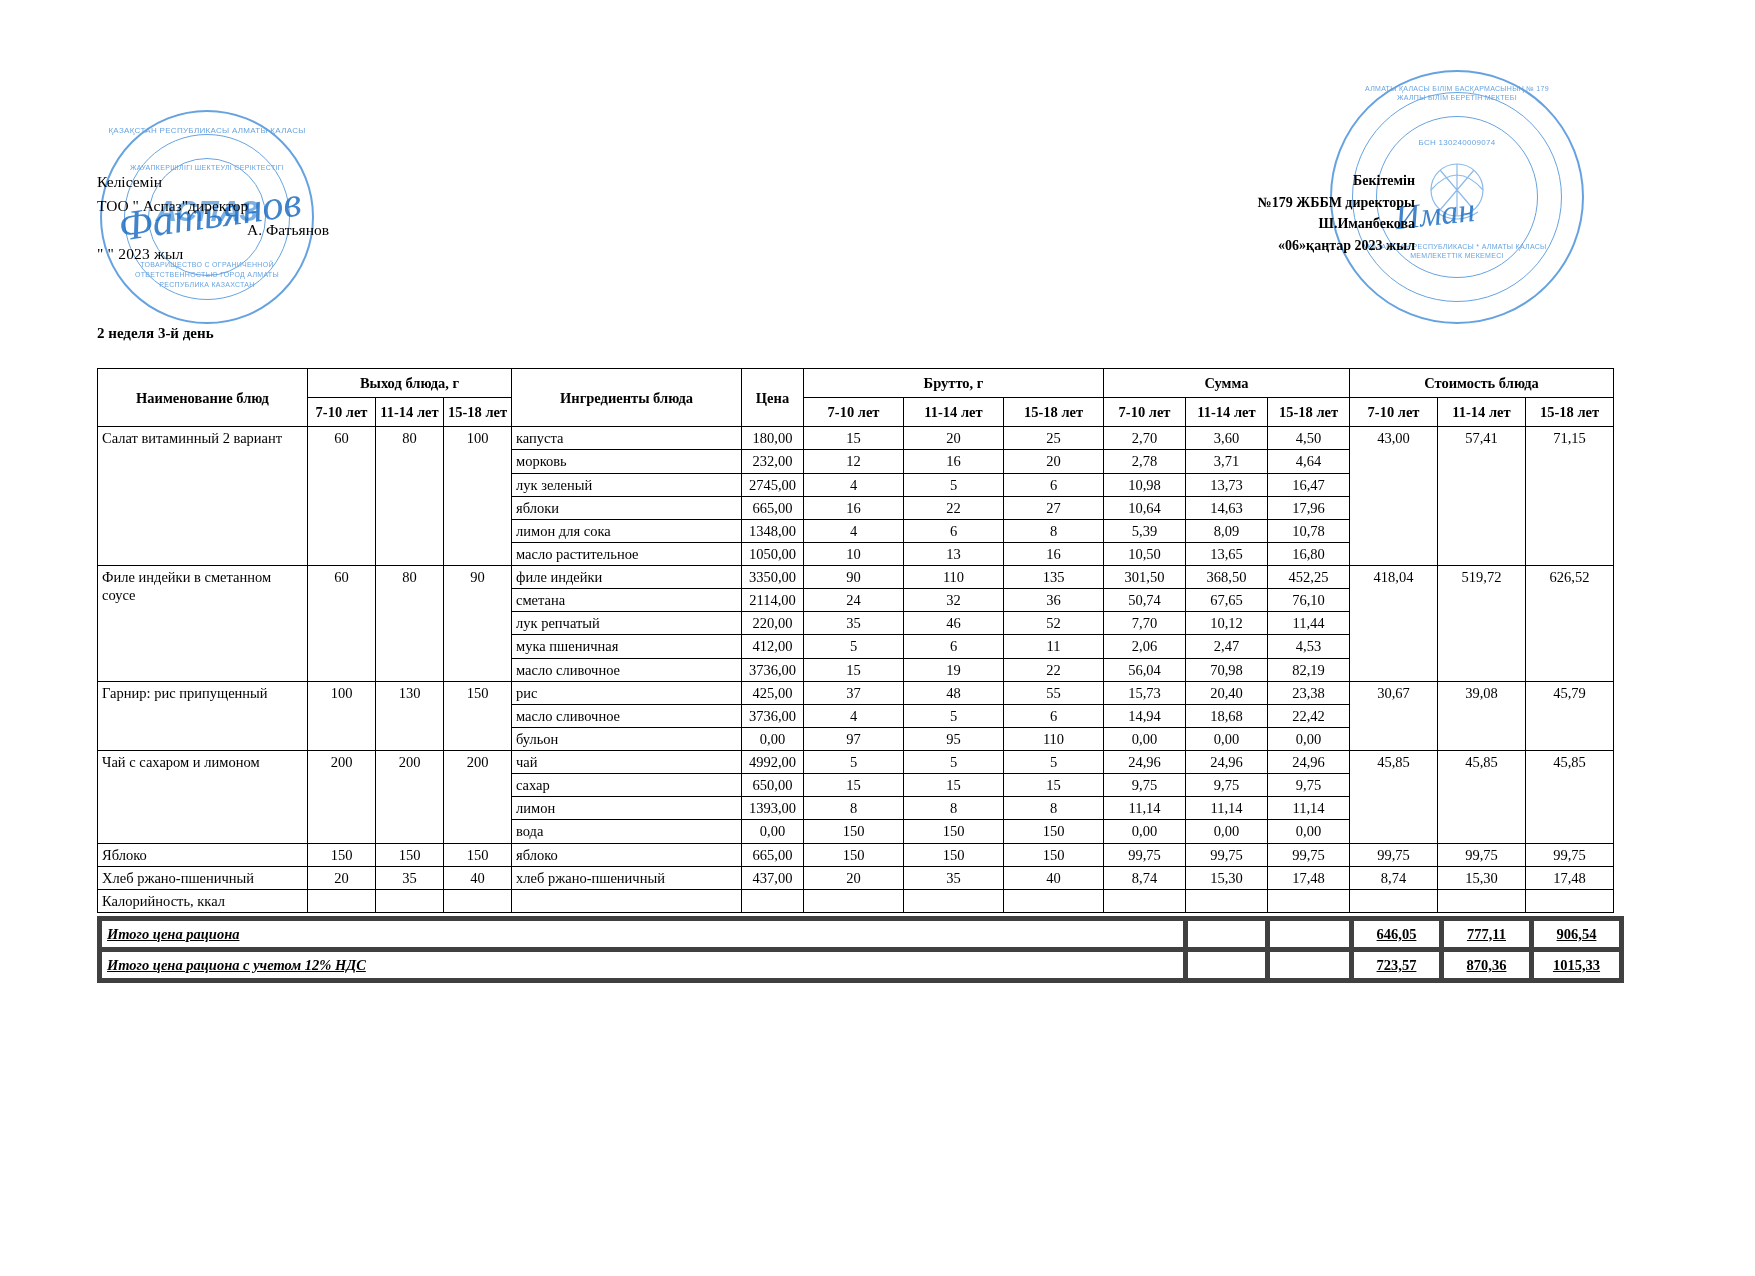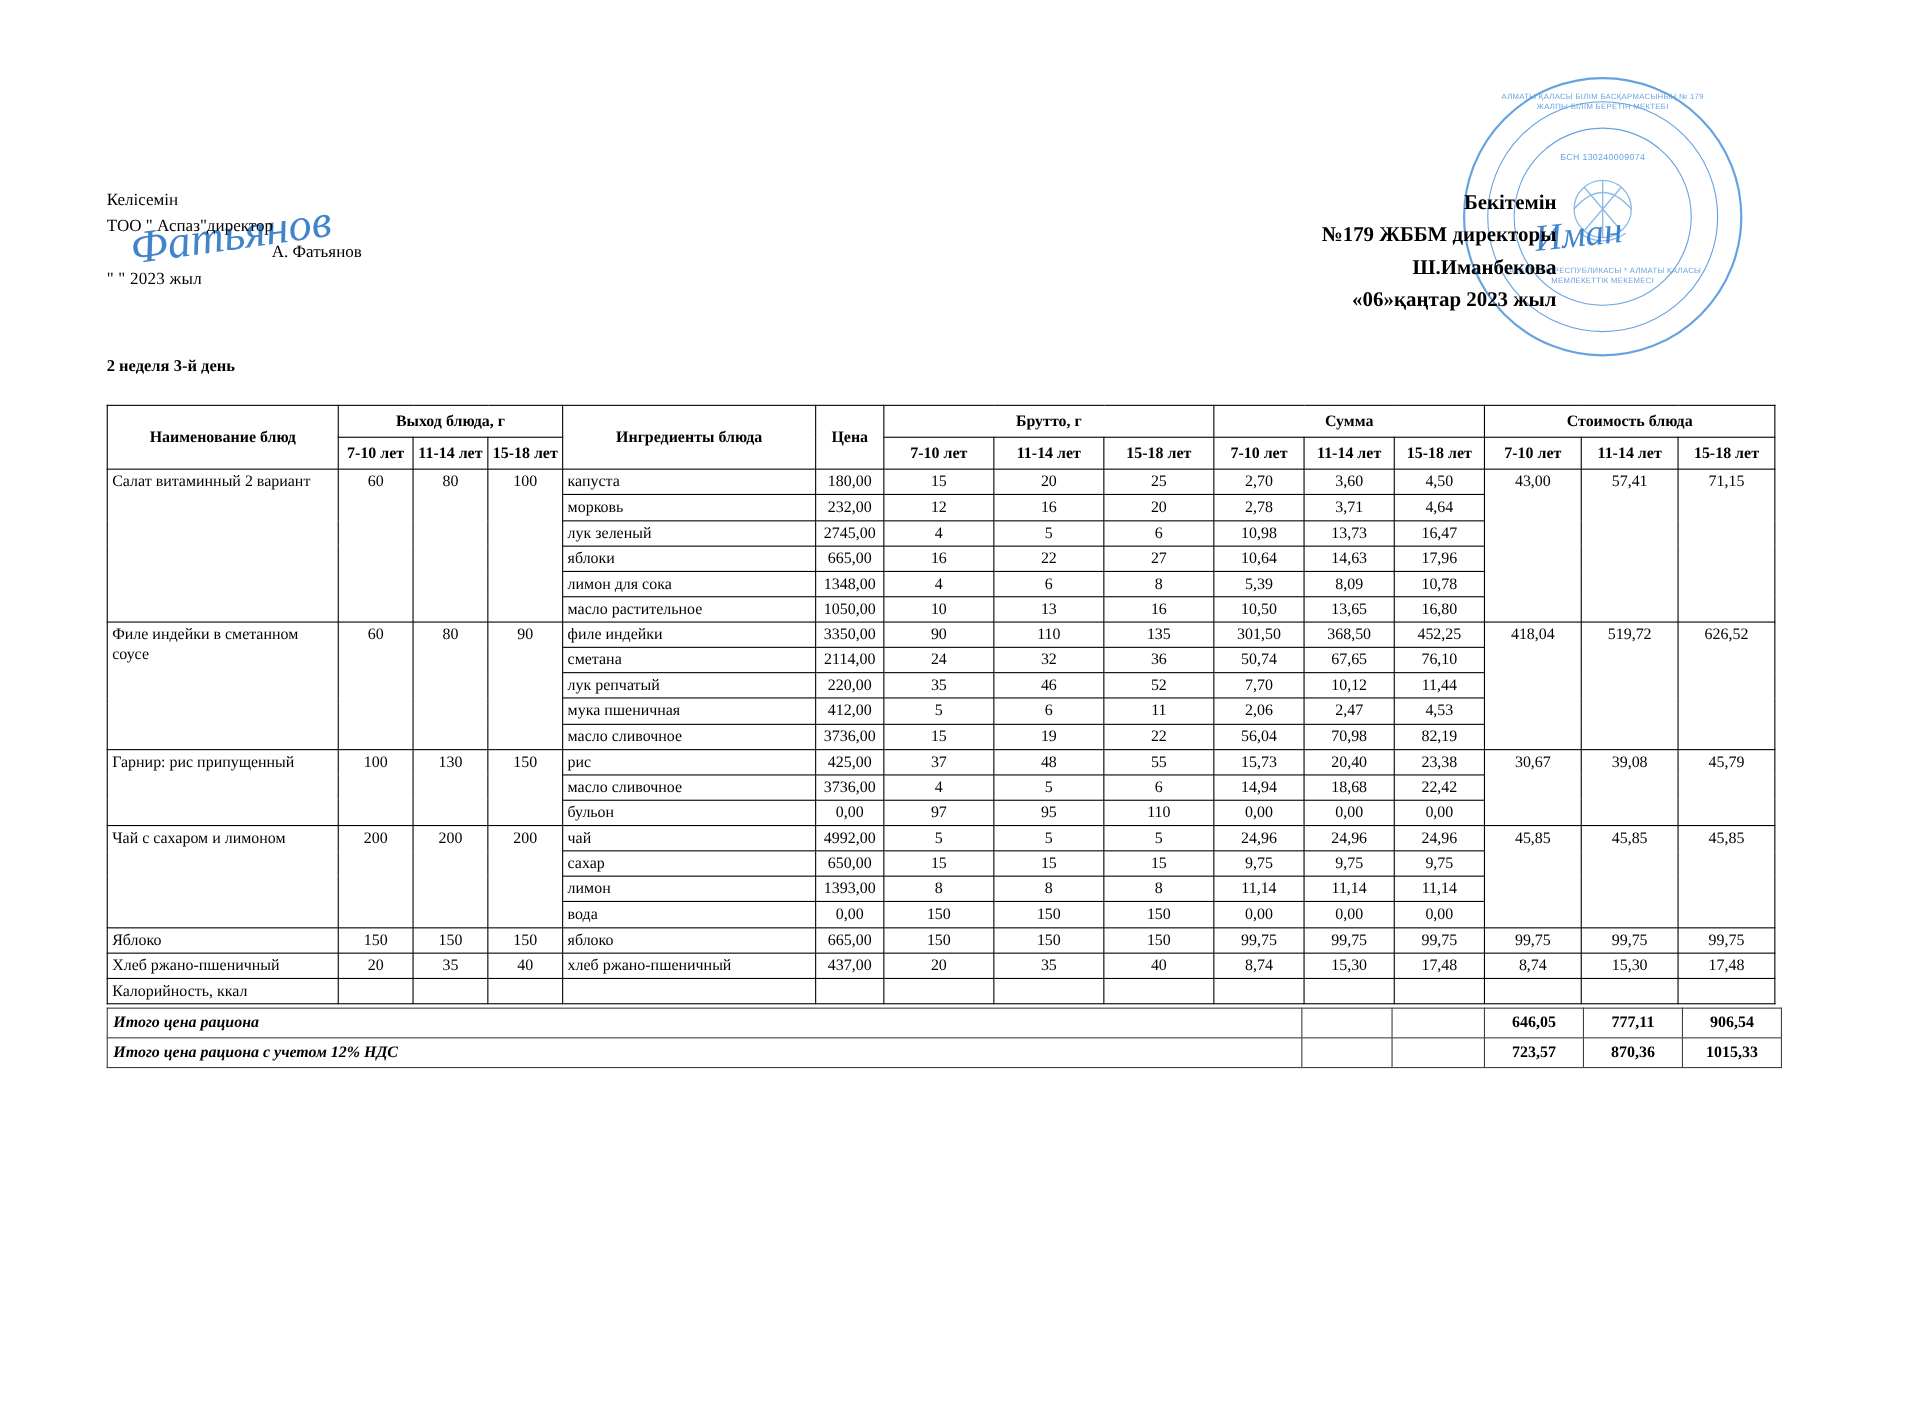--- a/index.html
+++ b/index.html
@@ -29,21 +29,21 @@
     top: 170px;
     font-size: 15.5px;
     font-weight: normal;
     line-height: 1.55;
     white-space: nowrap;
   }
   .hdr-right {
     position: absolute;
     right: 340px;
     top: 170px;
-    font-size: 19px;
+    font-size: 14px;
     font-weight: bold;
     line-height: 1.55;
     text-align: right;
     white-space: nowrap;
   }
   .hdr-left .line, .hdr-right .line { display: block; }
   .hdr-left .indent1 { padding-left: 150px; }
   .hdr-left .datel { letter-spacing: 0.2px; }
   .day-label {
     position: absolute;
@@ -155,40 +155,49 @@
   
   table.totals {
     position: absolute;
     left: 97px;
     top: 916px;
     border-collapse: collapse;
     font-size: 14.5px;
     table-layout: fixed;
   }
   table.totals td {
-    border: 1px solid #404040;
+    border: 5px solid #404040;
     padding: 3px 5px;
     height: 20px;
+    text-decoration: underline;
   }
   table.totals td.label {
     font-weight: bold;
     font-style: italic;
     text-align: left;
   }
   table.totals td.val {
     text-align: center;
     font-weight: bold;
   }
   .blank { }
 </style>
 </head>
 <body>
 
 <div class="page">
 
+  <div class="stamp stamp-l">
+    <div class="stamp-inner"></div>
+    <div class="stamp-inner2"></div>
+    <div class="stamp-text" style="top:14px;">ҚАЗАҚСТАН РЕСПУБЛИКАСЫ  АЛМАТЫ ҚАЛАСЫ</div>
+    <div class="stamp-text" style="top:52px;font-size:7px;">ЖАУАПКЕРШІЛІГІ ШЕКТЕУЛІ СЕРІКТЕСТІГІ</div>
+    <div class="stamp-center-word" style="top:82px;">АСПАЗ</div>
+    <div class="stamp-text" style="top:148px;font-size:7px;line-height:1.4;padding:0 26px;box-sizing:border-box;">ТОВАРИЩЕСТВО С ОГРАНИЧЕННОЙ ОТВЕТСТВЕННОСТЬЮ   ГОРОД АЛМАТЫ   РЕСПУБЛИКА КАЗАХСТАН</div>
+  </div>
 
   <div class="stamp stamp-r">
     <div class="stamp-inner"></div>
     <div class="stamp-inner2"></div>
     <div class="stamp-text" style="top:12px;font-size:7px;line-height:1.35;padding:0 18px;box-sizing:border-box;">АЛМАТЫ ҚАЛАСЫ БІЛІМ БАСҚАРМАСЫНЫҢ № 179 ЖАЛПЫ БІЛІМ БЕРЕТІН МЕКТЕБІ</div>
     <div class="stamp-text" style="top:66px;font-size:8px;">БСН 130240009074</div>
     <div class="stamp-text" style="top:170px;font-size:7px;line-height:1.35;padding:0 26px;box-sizing:border-box;">ҚАЗАҚСТАН РЕСПУБЛИКАСЫ * АЛМАТЫ ҚАЛАСЫ МЕМЛЕКЕТТІК МЕКЕМЕСІ</div>
     <svg width="250" height="250" viewBox="0 0 250 250">
       <g stroke="#2a7fd4" stroke-width="1.2" fill="none" opacity="0.75">
         <circle cx="125" cy="118" r="26"></circle>

